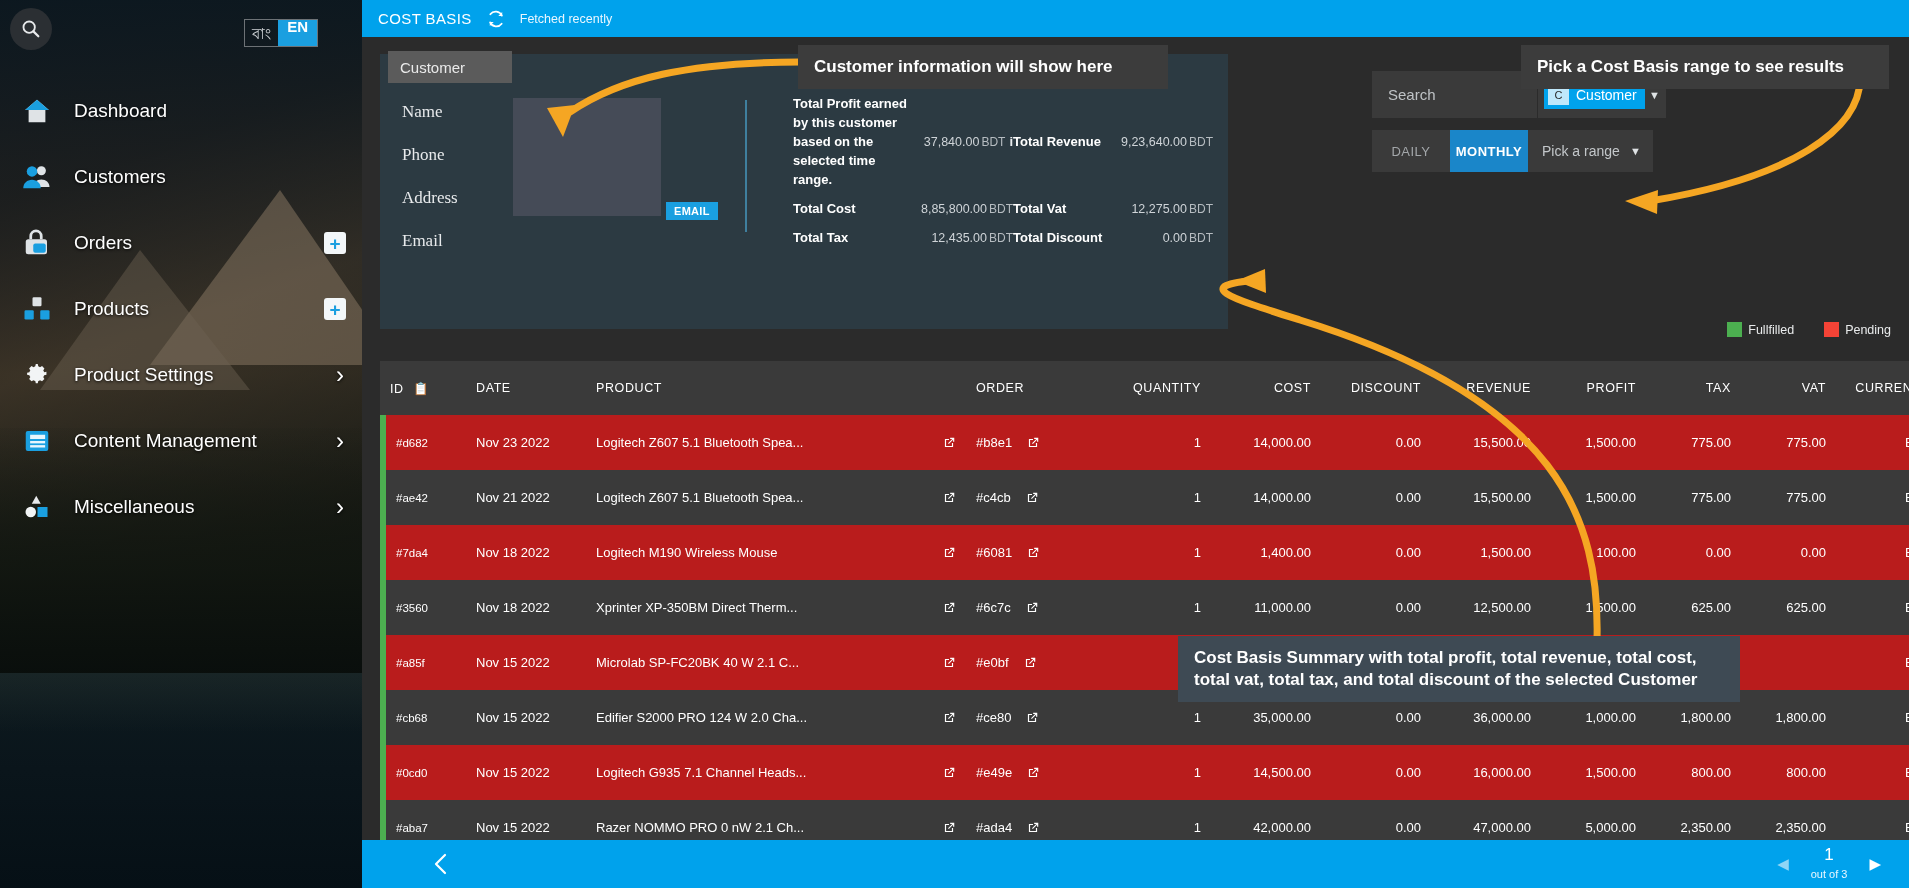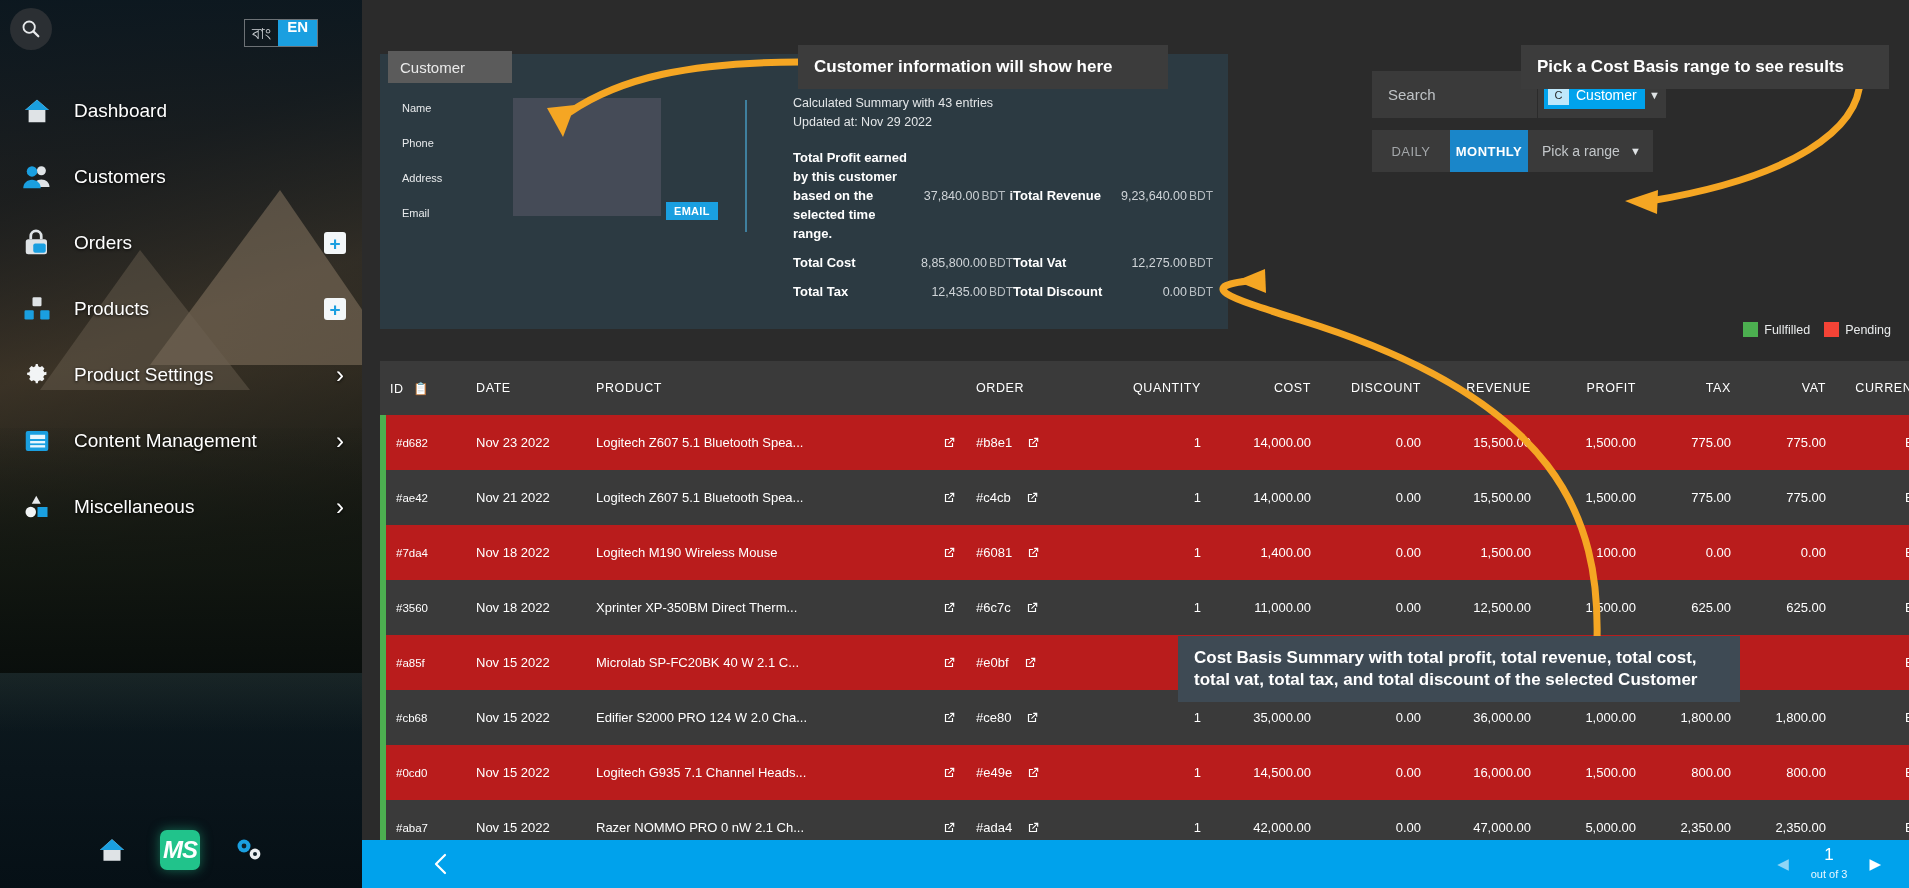--- a/index.html
+++ b/index.html
@@ -96,21 +96,21 @@
   .card-customer {
     position:absolute; left: 18px; top: 54px; width: 848px; height: 275px;
     background:#2c3a42;
   }
   .cust-tab {
     position:absolute; left: 8px; top: -3px; width: 124px; height: 32px;
     background:#5b5b5b; color:#eaeaea; font-size: 15px;
     display:flex; align-items:center; padding-left: 12px;
   }
   .cust-fields { position:absolute; left: 22px; top: 48px; width: 110px; }
-  .cust-fields div { color:#e8eaec; font-size: 11px; margin-bottom: 23px; }
+  .cust-fields div { color:#e8eaec; font-size: 17px; margin-bottom: 23px; font-family: Liberation Serif, serif; }
   .cust-photo {
     position:absolute; left: 133px; top: 44px; width: 148px; height: 118px;
     background:#454b57;
   }
   .email-btn {
     position:absolute; left: 286px; top: 148px; background:#1a9fe0; color:#fff;
     font-size: 11px; font-weight:bold; padding: 3px 8px; cursor:pointer; letter-spacing:.3px;
   }
   .cust-divider { position:absolute; left: 365px; top: 46px; width: 2px; height: 132px; background:#3f7f9e; }
 
@@ -146,21 +146,21 @@
   .range-bar { position:absolute; left: 1010px; top: 130px; height: 42px; display:flex; background:#3a3a3a; }
   .seg { display:flex; align-items:center; justify-content:center; height:42px; cursor:pointer; }
   .seg.daily { width: 78px; color:#a3a7aa; font-size: 13px; letter-spacing:.5px; }
   .seg.monthly { width: 78px; background:#1a86c9; color:#fff; font-size: 13px; font-weight:bold; letter-spacing:.5px; }
   .range-pick {
     width: 125px; display:flex; align-items:center; justify-content:space-between;
     padding: 0 12px 0 14px; color:#c3c7ca; font-size: 14px; cursor:pointer;
   }
   .range-pick .caret { font-size: 11px; color:#dfe3e5; }
 
-  .legend { position:absolute; right: 18px; top: 322px; display:flex; align-items:center; gap: 14px; }
+  .legend { position:absolute; right: 18px; top: 322px; display:flex; align-items:center; gap: 30px; }
   .legend .lg { display:flex; align-items:center; gap: 6px; }
   .legend .sw { width: 15px; height: 15px; }
   .legend .sw.green { background:#4caf50; }
   .legend .sw.red { background:#f44336; }
   .legend .tx { color:#e9ebec; font-size: 12.5px; }
 
   
   .table-wrap { position:absolute; left: 18px; top: 361px; right: 0; bottom: 48px; overflow:hidden; }
   table { border-collapse: collapse; width: 1529px; table-layout: fixed; }
   thead th {
@@ -317,61 +317,52 @@
             <path d="M11.4 3 7.8 9.4h7.2z" fill="#e8eaec"></path>
             <circle cx="7" cy="16" r="4.2" fill="#f2f4f5"></circle>
             <rect x="12.4" y="12" width="8" height="8" fill="#1a9fe0"></rect>
           </svg>
         </span>
         <span class="nav-label">Miscellaneous</span>
         <span class="nav-chev">›</span>
       </div>
     </div>
 
-    <div class="sb-footer">
-      <span class="fi">
-        <svg width="32" height="32" viewBox="0 0 24 24">
-            <path d="M12 4 3 12h2.6v8h12.8v-8H21z" fill="#dfe3e6"></path>
-            <path d="M12 4 3 12h18z" fill="#1a9fe0"></path>
+  </div>
+
+  <div class="main">
+
+    <div class="topbar">
+      <span class="tb-title">COST BASIS</span>
+      <span class="tb-sync">
+        <svg viewBox="0 0 24 24">
+            <path d="M19 8A8 8 0 0 0 5.2 6.3" fill="none" stroke="#fff" stroke-width="2.1" stroke-linecap="round"></path>
+            <path d="M5 16a8 8 0 0 0 13.8 1.7" fill="none" stroke="#fff" stroke-width="2.1" stroke-linecap="round"></path>
+            <path d="M19.4 3.6V8.4H14.8z" fill="#fff"></path>
+            <path d="M4.6 20.4v-4.8h4.6z" fill="#fff"></path>
           </svg>
       </span>
-      <span class="ms-logo">MS</span>
-      <span class="fi">
-        <svg width="34" height="30" viewBox="0 0 34 30">
-          <circle cx="12" cy="11" r="6.5" fill="#1a9fe0"></circle>
-            <circle cx="12" cy="11" r="2.4" fill="#102028"></circle>
-          <circle cx="23" cy="19" r="5.4" fill="#eceff1"></circle>
-            <circle cx="23" cy="19" r="2" fill="#102028"></circle>
-        </svg>
-      </span>
-    </div>
-  </div>
-
-  <div class="main">
-
+      <span class="tb-status">Fetched recently</span>
+    </div>
 
     <div class="card-customer">
       <div class="cust-tab">Customer</div>
 
       <div class="cust-fields">
         <div>Name</div>
         <div>Phone</div>
         <div>Address</div>
         <div>Email</div>
       </div>
 
       <div class="cust-photo"></div>
       <div class="email-btn">EMAIL</div>
       <div class="cust-divider"></div>
 
       <div class="summary">
-        <div class="sum-meta">
-          <div>Calculated Summary with 43 entries</div>
-          <div>Updated at: Nov 29 2022</div>
-        </div>
         <div class="sum-grid">
           <div class="sum-label profit-label">Total Profit earned by this customer based on the selected time range.</div>
           <div class="sum-val">
             <span>37,840.00</span><span class="cur">BDT</span><span class="sum-info">i</span>
           </div>
           <div class="sum-label">Total Revenue</div>
           <div class="sum-val">
             <span>9,23,640.00</span><span class="cur">BDT</span>
           </div>
 

